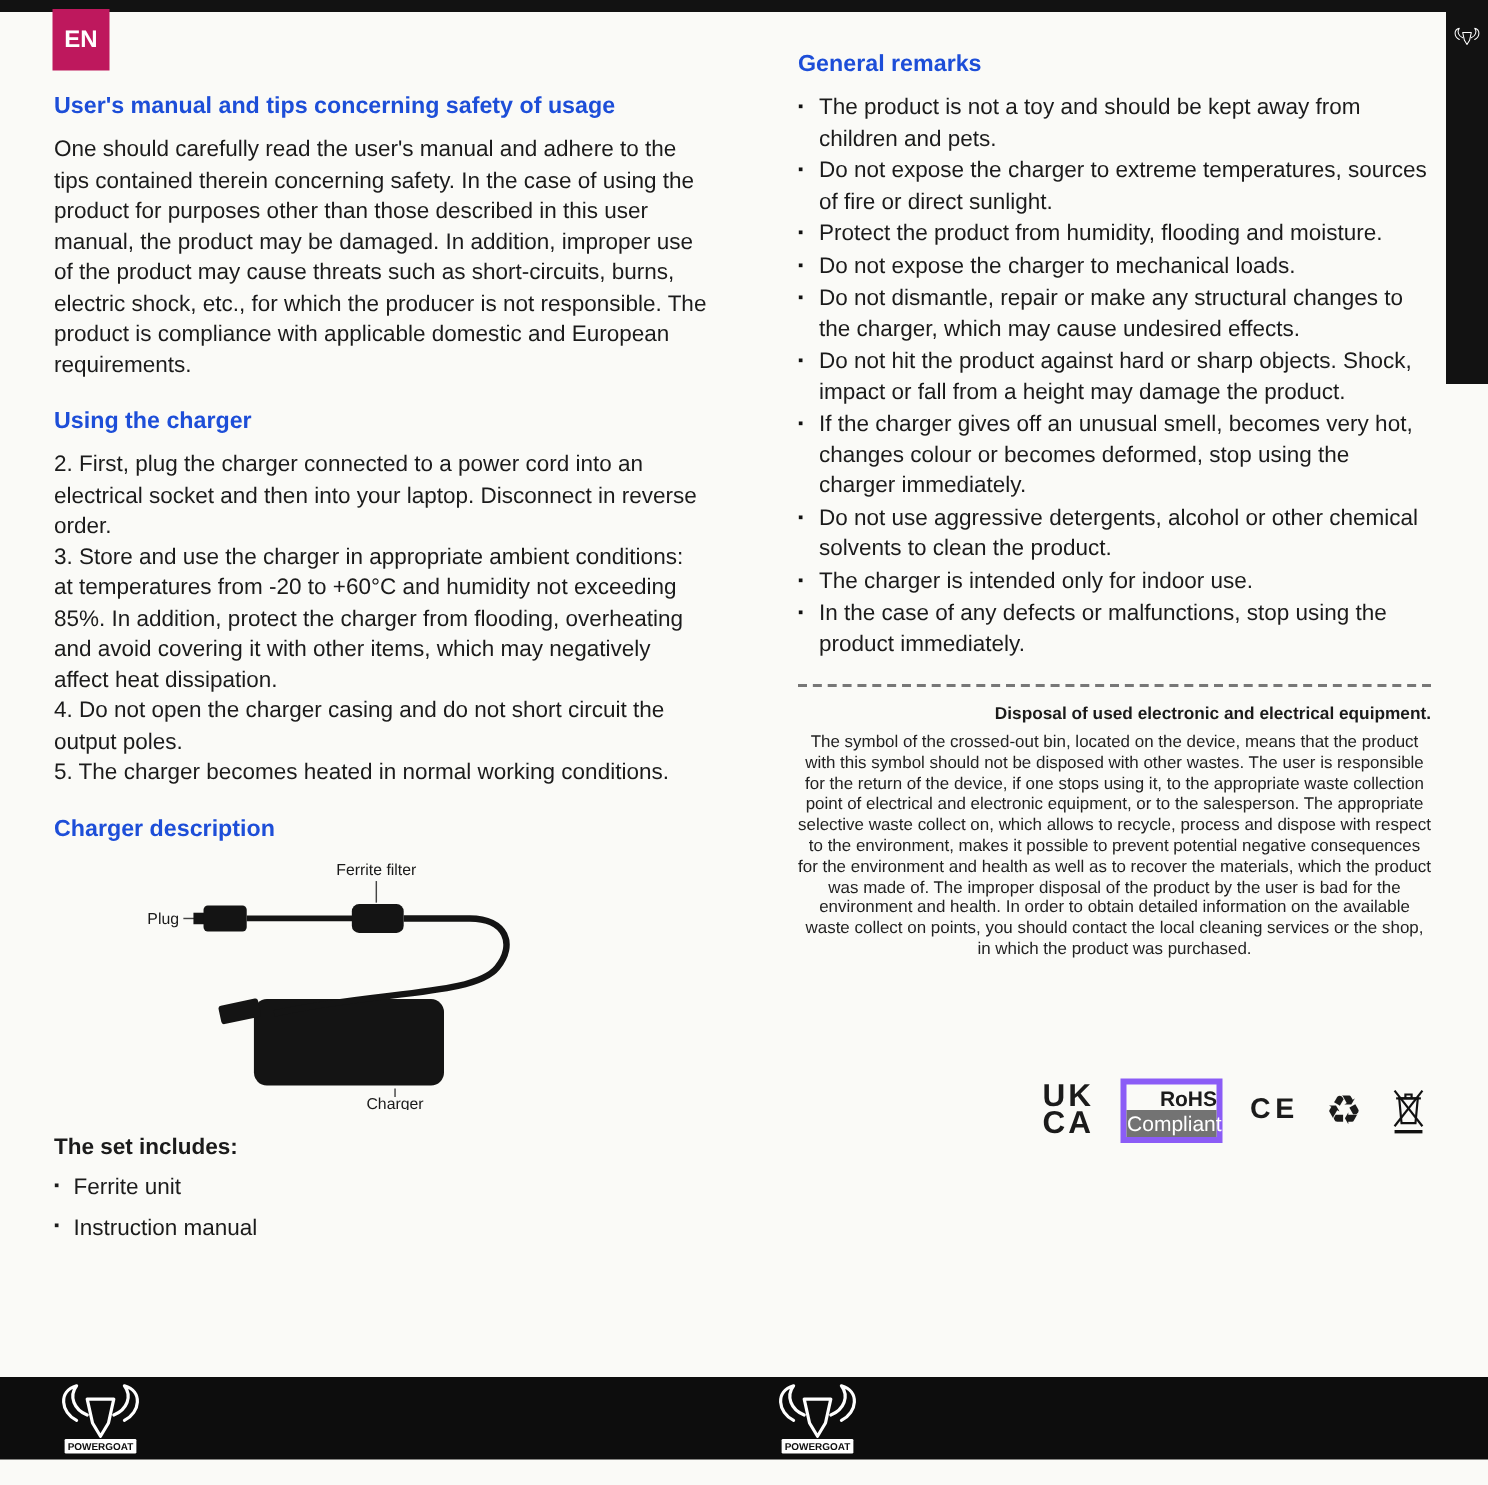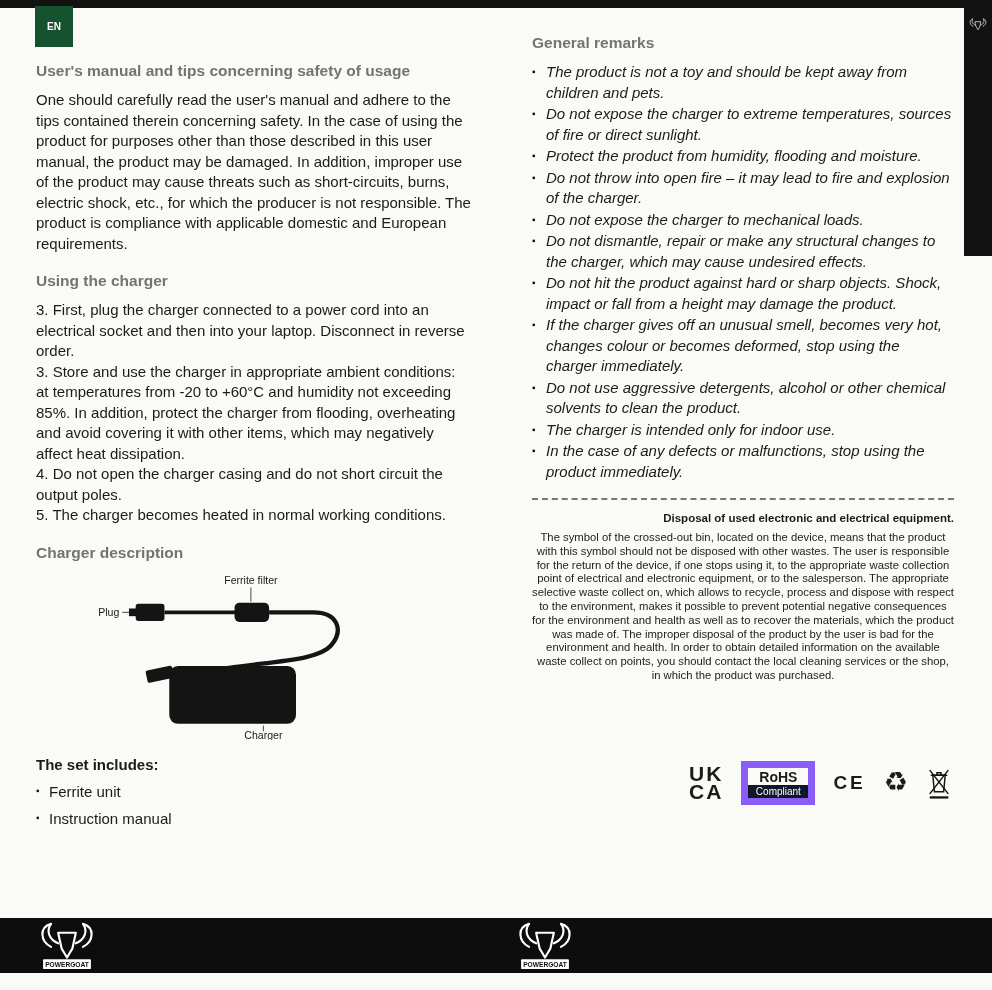--- a/index.html
+++ b/index.html
@@ -4,39 +4,39 @@
 <style>
   html,body{margin:0;padding:0;}
   body{
     width:992px;height:990px;position:relative;overflow:hidden;
     background:#fafaf7;color:#1b1b1b;
     font-family:"Liberation Sans", sans-serif;
   }
   .top-strip{position:absolute;top:0;left:0;width:100%;height:8px;background:#121212;}
   .right-strip{position:absolute;top:0;right:0;width:28px;height:256px;background:#121212;
     display:flex;justify-content:center;padding-top:14px;box-sizing:border-box;}
-  .lang-badge{position:absolute;top:6px;left:35px;width:38px;height:41px;background:#14532d;
-    color:#fff;font-weight:bold;font-size:10px;display:flex;align-items:center;justify-content:center;}
+  .lang-badge{position:absolute;top:6px;left:35px;width:38px;height:41px;background:#be185d;
+    color:#fff;font-weight:bold;font-size:16px;display:flex;align-items:center;justify-content:center;}
   .col-left{position:absolute;left:36px;top:62px;width:436px;}
   .col-right{position:absolute;left:532px;top:34px;width:422px;}
-  .section-title{font-size:15.5px;font-weight:bold;margin:0 0 10px 0;color:#737373;}
+  .section-title{font-size:15.5px;font-weight:bold;margin:0 0 10px 0;color:#1d4ed8;}
   .mt{margin-top:18px;}
   .body-text{font-size:15px;line-height:20.5px;margin:0;}
   .steps div{font-size:15px;line-height:20.5px;}
-  ul.remarks{list-style:none;margin:0;padding:0;font-style:italic;}
+  ul.remarks{list-style:none;margin:0;padding:0;}
   ul.remarks li{font-size:15px;line-height:20.5px;padding-left:14px;position:relative;margin:0 0 1px 0;}
   ul.remarks li::before{content:"▪";position:absolute;left:0;top:0;font-size:10px;line-height:20.5px;color:#111;}
   .dashed-sep{border:none;border-top:2px dashed #777;margin:16px 0 12px 0;}
   .disposal-title{font-size:11.5px;font-weight:bold;margin:0 0 7px 0;text-align:right;}
   .disposal-body{font-size:11.3px;line-height:13.8px;margin:0;color:#222;text-align:center;}
   .badges{display:flex;align-items:center;justify-content:flex-end;gap:18px;margin-top:78px;padding-right:2px;}
   .ukca{font-weight:bold;font-size:21px;line-height:18px;letter-spacing:2px;text-align:left;}
-  .rohs{border:7px solid #8b5cf6;width:60px;text-align:center;}
+  .rohs{border:4px solid #8b5cf6;width:60px;text-align:right;}
   .rohs .rohs-top{font-weight:bold;font-size:14px;padding:1px 0 0 0;}
-  .rohs .rohs-bottom{background:#0f172a;color:#fff;font-size:10px;padding:1px 0;}
+  .rohs .rohs-bottom{background:#737373;color:#fff;font-size:14px;padding:1px 0;}
   .ce{font-size:19px;font-weight:bold;letter-spacing:3px;}
   .recycle{font-size:27px;line-height:27px;}
   .diagram{display:block;width:340px;height:168px;margin:10px 0 4px 42px;}
   .dlabel{font-size:11px;fill:#1a1a1a;}
   .dline{stroke:#444;stroke-width:1;}
   .set-includes{margin-top:16px;font-size:15px;display:flex;gap:10px;align-items:baseline;flex-wrap:wrap;flex-direction:column;}
   .set-includes .lbl{font-weight:bold;}
   .set-item{position:relative;padding-left:13px;}
   .set-item::before{content:"▪";position:absolute;left:0;top:2px;font-size:10px;}
   .footer-bar{position:absolute;left:0;top:918px;width:100%;height:55px;background:#0d0d0d;}
@@ -60,21 +60,21 @@
 </div>
 
 <div class="lang-badge">EN</div>
 
 <div class="col-left">
   <h2 class="section-title">User's manual and tips concerning safety of usage</h2>
   <p class="body-text">One should carefully read the user's manual and adhere to the tips contained therein concerning safety. In the case of using the product for purposes other than those described in this user manual, the product may be damaged. In addition, improper use of the product may cause threats such as short-circuits, burns, electric shock, etc., for which the producer is not responsible. The product is compliance with applicable domestic and European requirements.</p>
 
   <h2 class="section-title mt">Using the charger</h2>
   <div class="steps">
-    <div>3. First, plug the charger connected to a power cord into an electrical socket and then into your laptop. Disconnect in reverse order.</div>
+    <div>2. First, plug the charger connected to a power cord into an electrical socket and then into your laptop. Disconnect in reverse order.</div>
     <div>3. Store and use the charger in appropriate ambient conditions: at temperatures from -20 to +60°C and humidity not exceeding 85%. In addition, protect the charger from flooding, overheating and avoid covering it with other items, which may negatively affect heat dissipation.</div>
     <div>4. Do not open the charger casing and do not short circuit the output poles.</div>
     <div>5. The charger becomes heated in normal working conditions.</div>
   </div>
 
   <h2 class="section-title mt">Charger description</h2>
 
   <svg class="diagram" viewBox="0 0 340 175">
     <text x="173" y="12" text-anchor="middle" class="dlabel">Ferrite filter</text>
     <line x1="173" y1="16" x2="173" y2="31" class="dline"></line>
@@ -97,21 +97,20 @@
     <span class="set-item">Instruction manual</span>
   </div>
 </div>
 
 <div class="col-right">
   <h2 class="section-title">General remarks</h2>
   <ul class="remarks">
     <li>The product is not a toy and should be kept away from children and pets.</li>
     <li>Do not expose the charger to extreme temperatures, sources of fire or direct sunlight.</li>
     <li>Protect the product from humidity, flooding and moisture.</li>
-    <li>Do not throw into open fire – it may lead to fire and explosion of the charger.</li>
     <li>Do not expose the charger to mechanical loads.</li>
     <li>Do not dismantle, repair or make any structural changes to the charger, which may cause undesired effects.</li>
     <li>Do not hit the product against hard or sharp objects. Shock, impact or fall from a height may damage the product.</li>
     <li>If the charger gives off an unusual smell, becomes very hot, changes colour or becomes deformed, stop using the charger immediately.</li>
     <li>Do not use aggressive detergents, alcohol or other chemical solvents to clean the product.</li>
     <li>The charger is intended only for indoor use.</li>
     <li>In the case of any defects or malfunctions, stop using the product immediately.</li>
   </ul>
 
   <hr class="dashed-sep">

